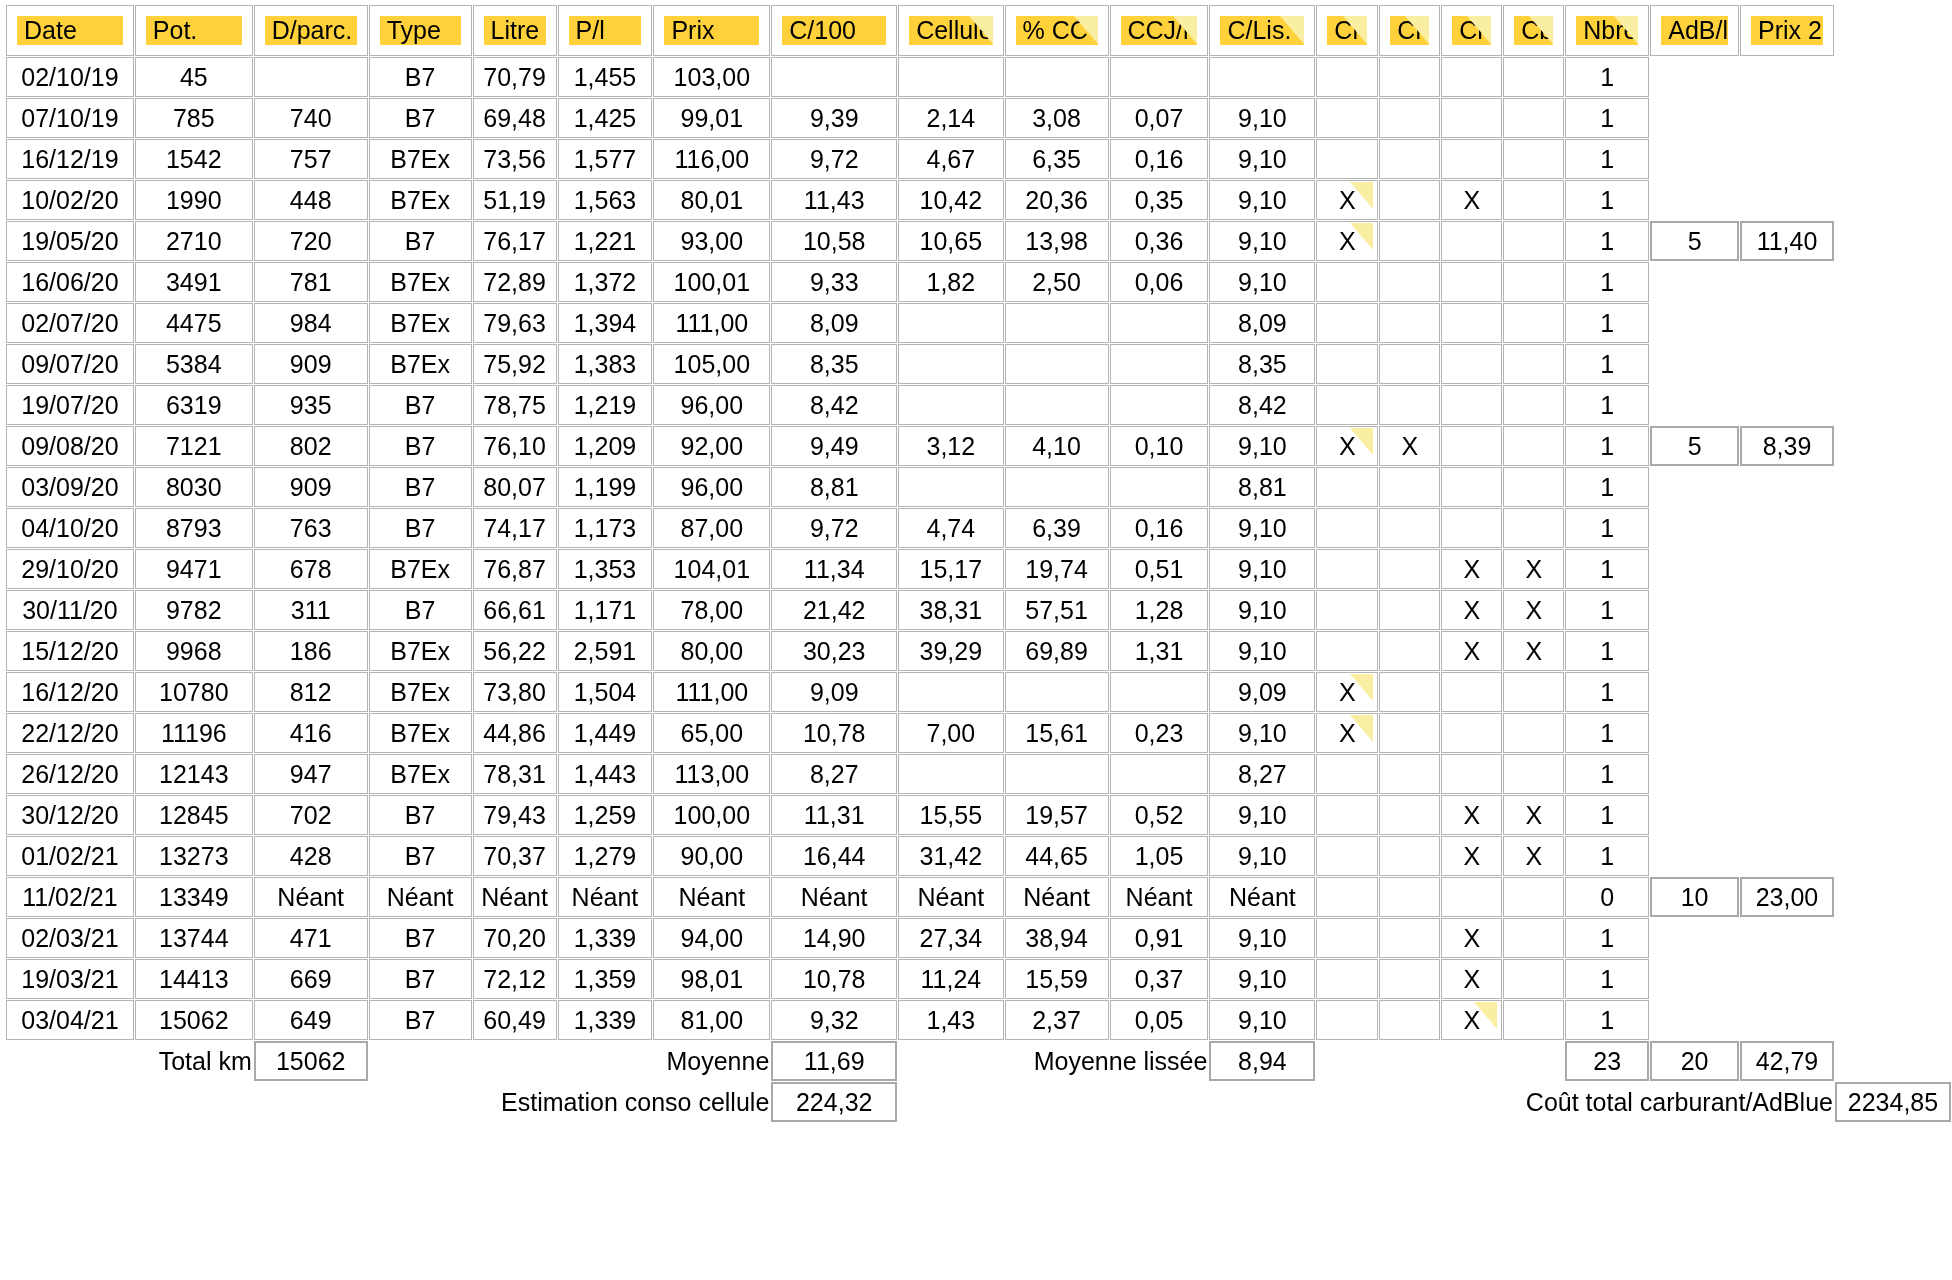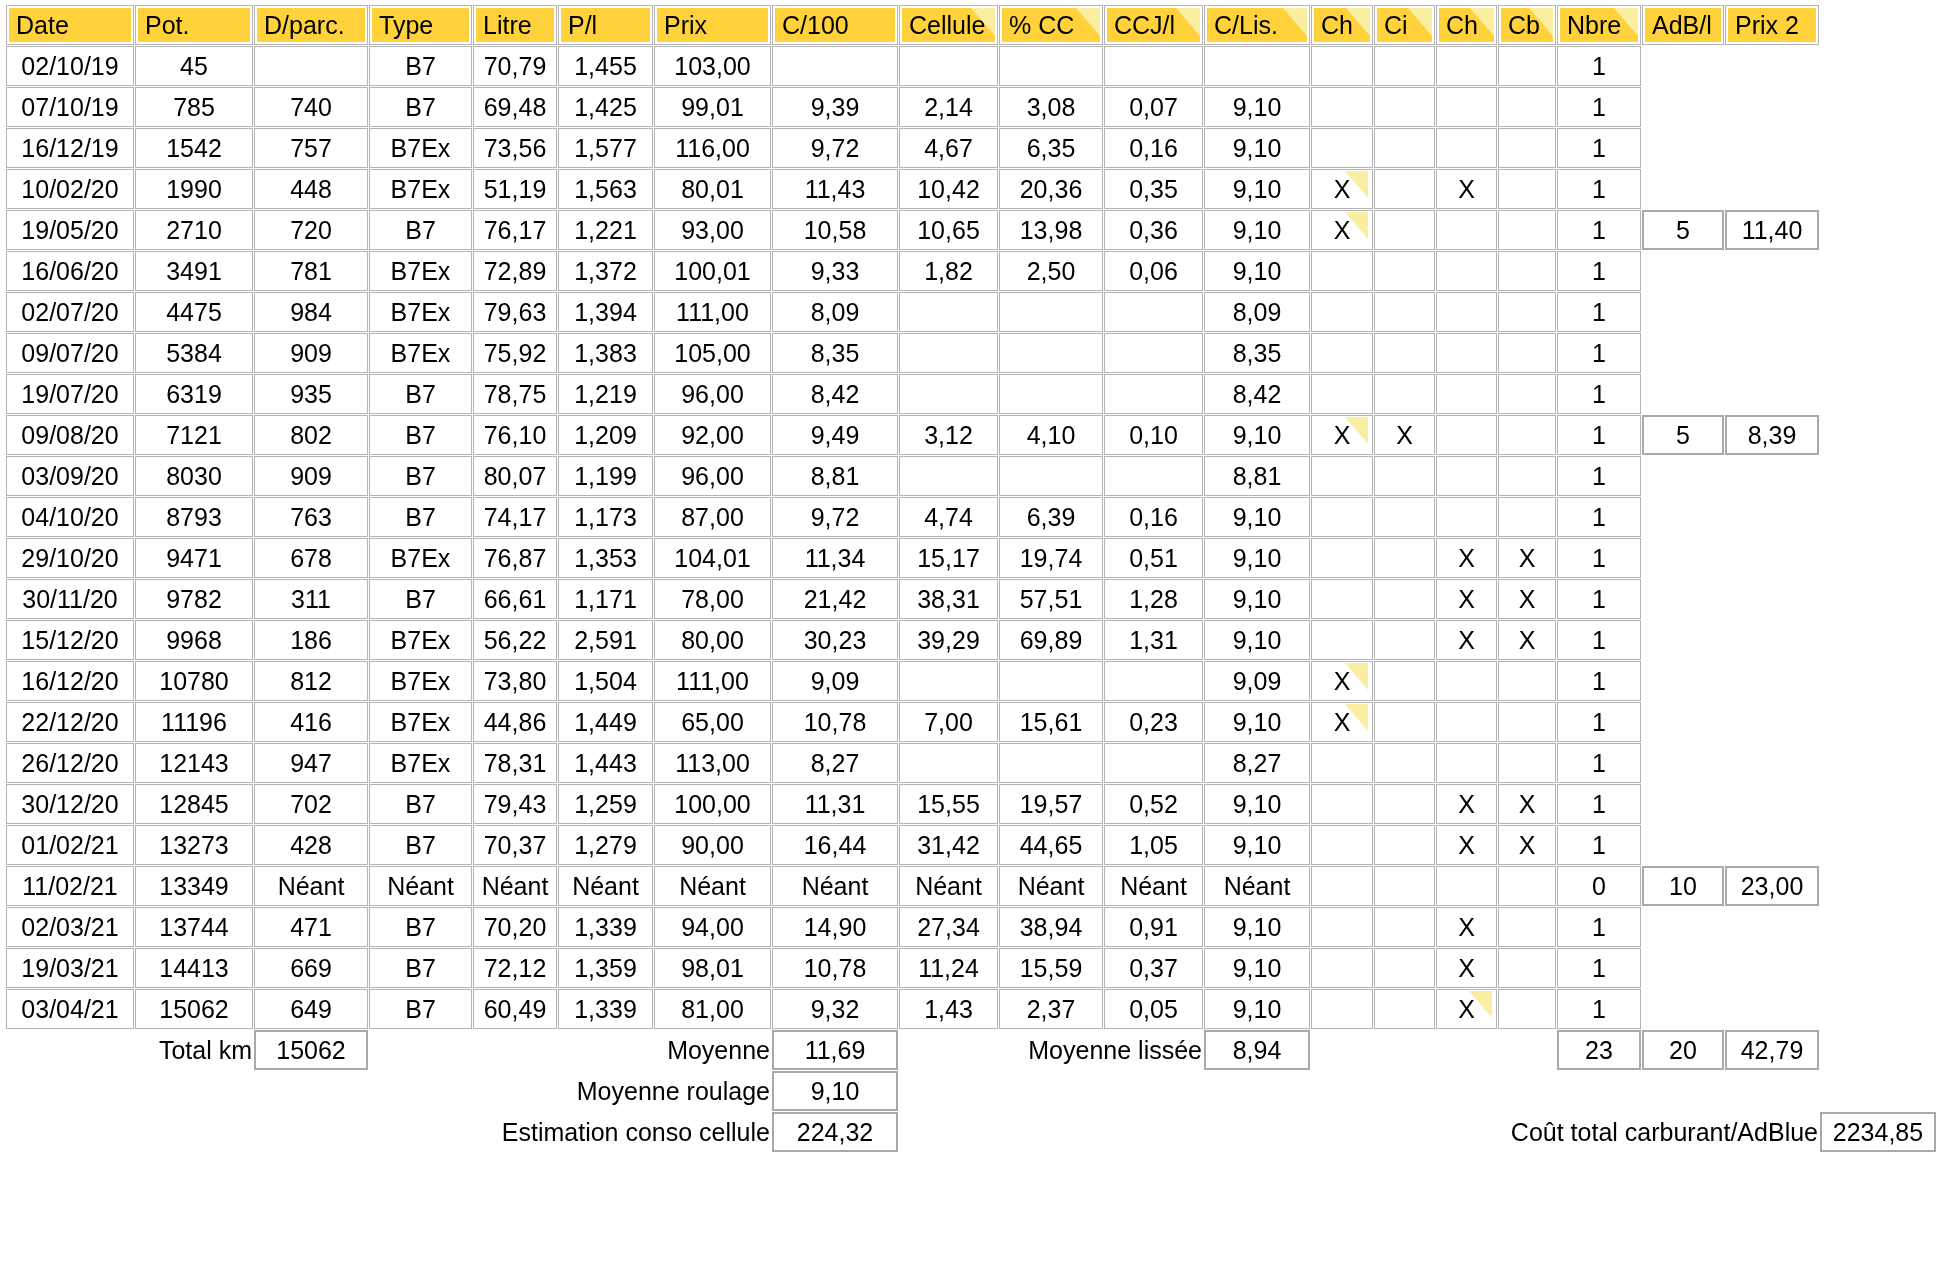--- a/index.html
+++ b/index.html
@@ -12,21 +12,21 @@
   td,th{height:40px;box-sizing:border-box;vertical-align:middle;white-space:nowrap;padding:0;}
   
   td.c{border:1px solid #b4b4b4;text-align:center;}
   
   td.n,th.n{border:1px solid transparent;}
   
   td.box{border:2px solid #a9a9a9;text-align:center;background:#fff;}
   
   td.lab{border:1px solid transparent;text-align:right;padding-right:0;}
   
-  th{border:1px solid #b4b4b4;padding:2px;font-weight:normal;}
+  th{border:1px solid #b4b4b4;padding:10px;font-weight:normal;}
   .hf{position:relative;background:#ffd23c;height:100%;display:flex;align-items:center;
       padding-left:7px;overflow:hidden;text-align:left;}
   .hl{position:relative;}
   .htri{position:absolute;top:0;right:0;width:0;height:0;
         border-top:28px solid #faeea2;border-left:24px solid transparent;}
   td.rel{position:relative;}
   .tri{position:absolute;top:1px;right:4px;width:0;height:0;
        border-top:27px solid #faeea2;border-left:23px solid transparent;}
   .cv{position:relative;z-index:1;}
 </style>
@@ -707,25 +707,20 @@
         <td class="box">11,69</td>
         <td class="lab" colspan="3">Moyenne lissée</td>
         <td class="box">8,94</td>
         <td class="n" colspan="4"></td>
         <td class="box">23</td>
         <td class="box">20</td>
         <td class="box">42,79</td>
         <td class="n"></td>
       </tr>
 
-      <tr>
-        <td class="lab" colspan="7">Moyenne roulage</td>
-        <td class="box">9,10</td>
-        <td class="n" colspan="12"></td>
-      </tr>
 
       <tr>
         <td class="lab" colspan="7">Estimation conso cellule</td>
         <td class="box">224,32</td>
         <td class="lab" colspan="11">Coût total carburant/AdBlue</td>
         <td class="box">2234,85</td>
       </tr>
 
 
 

